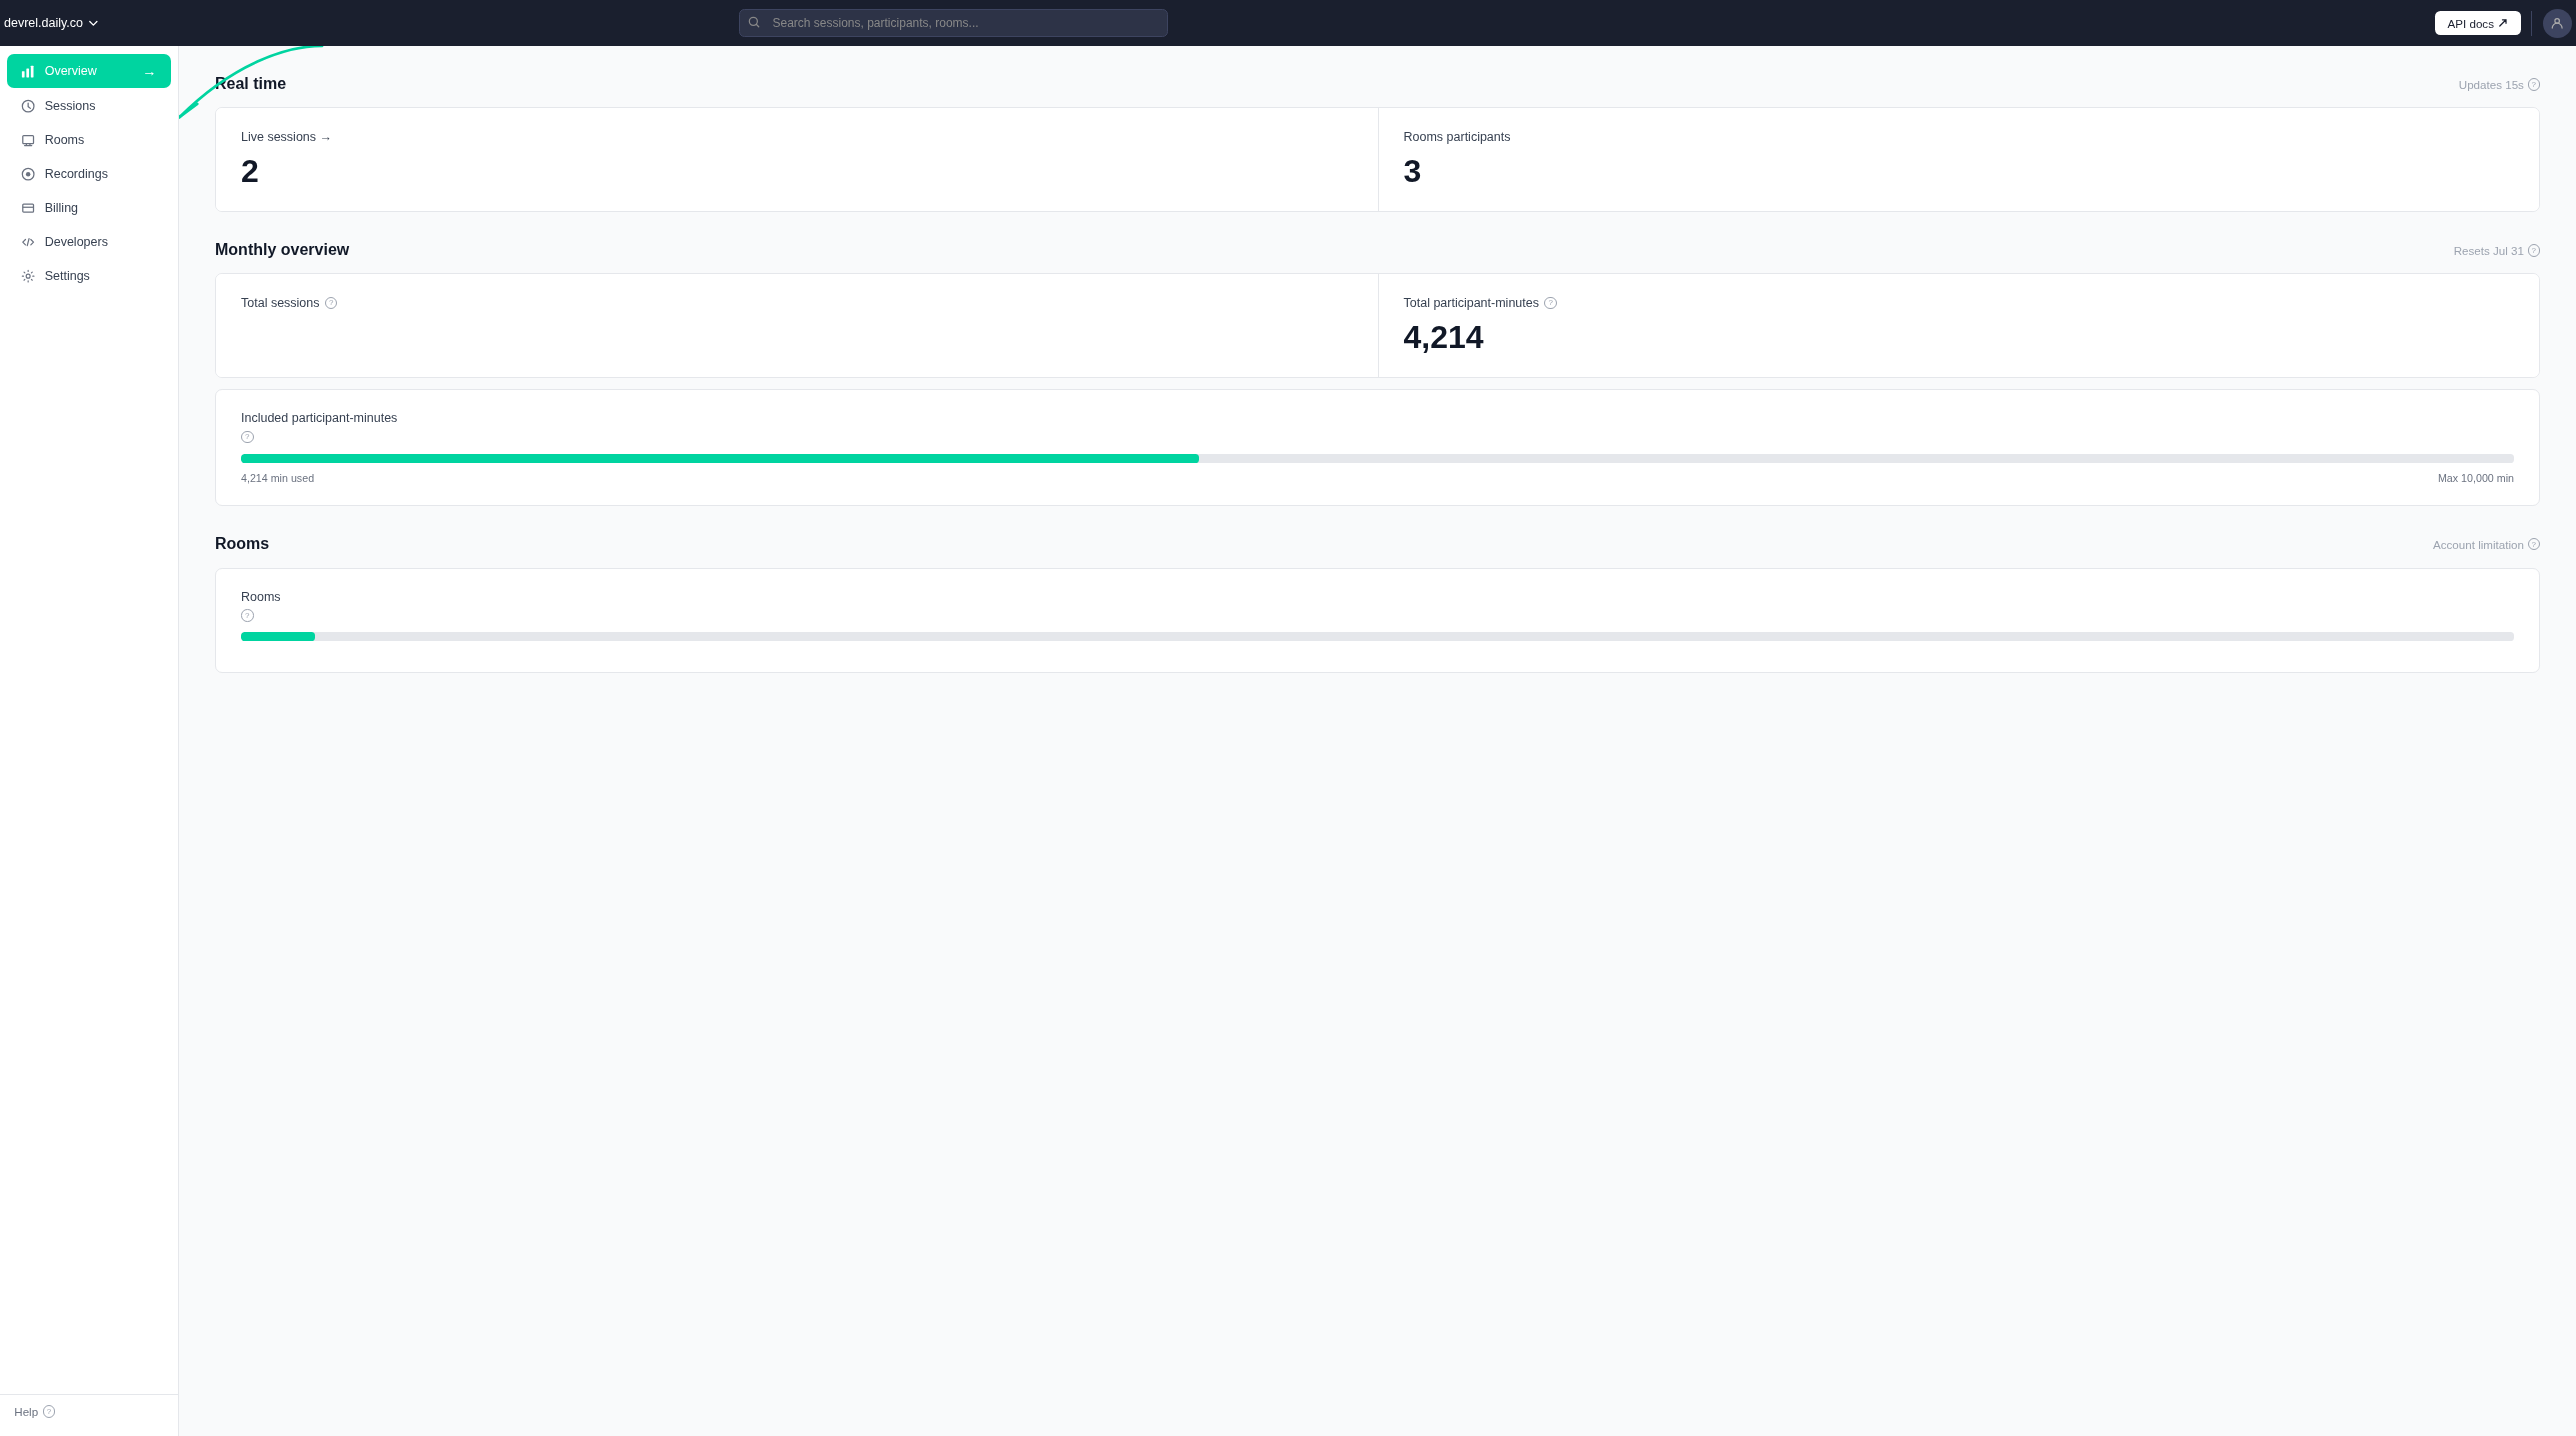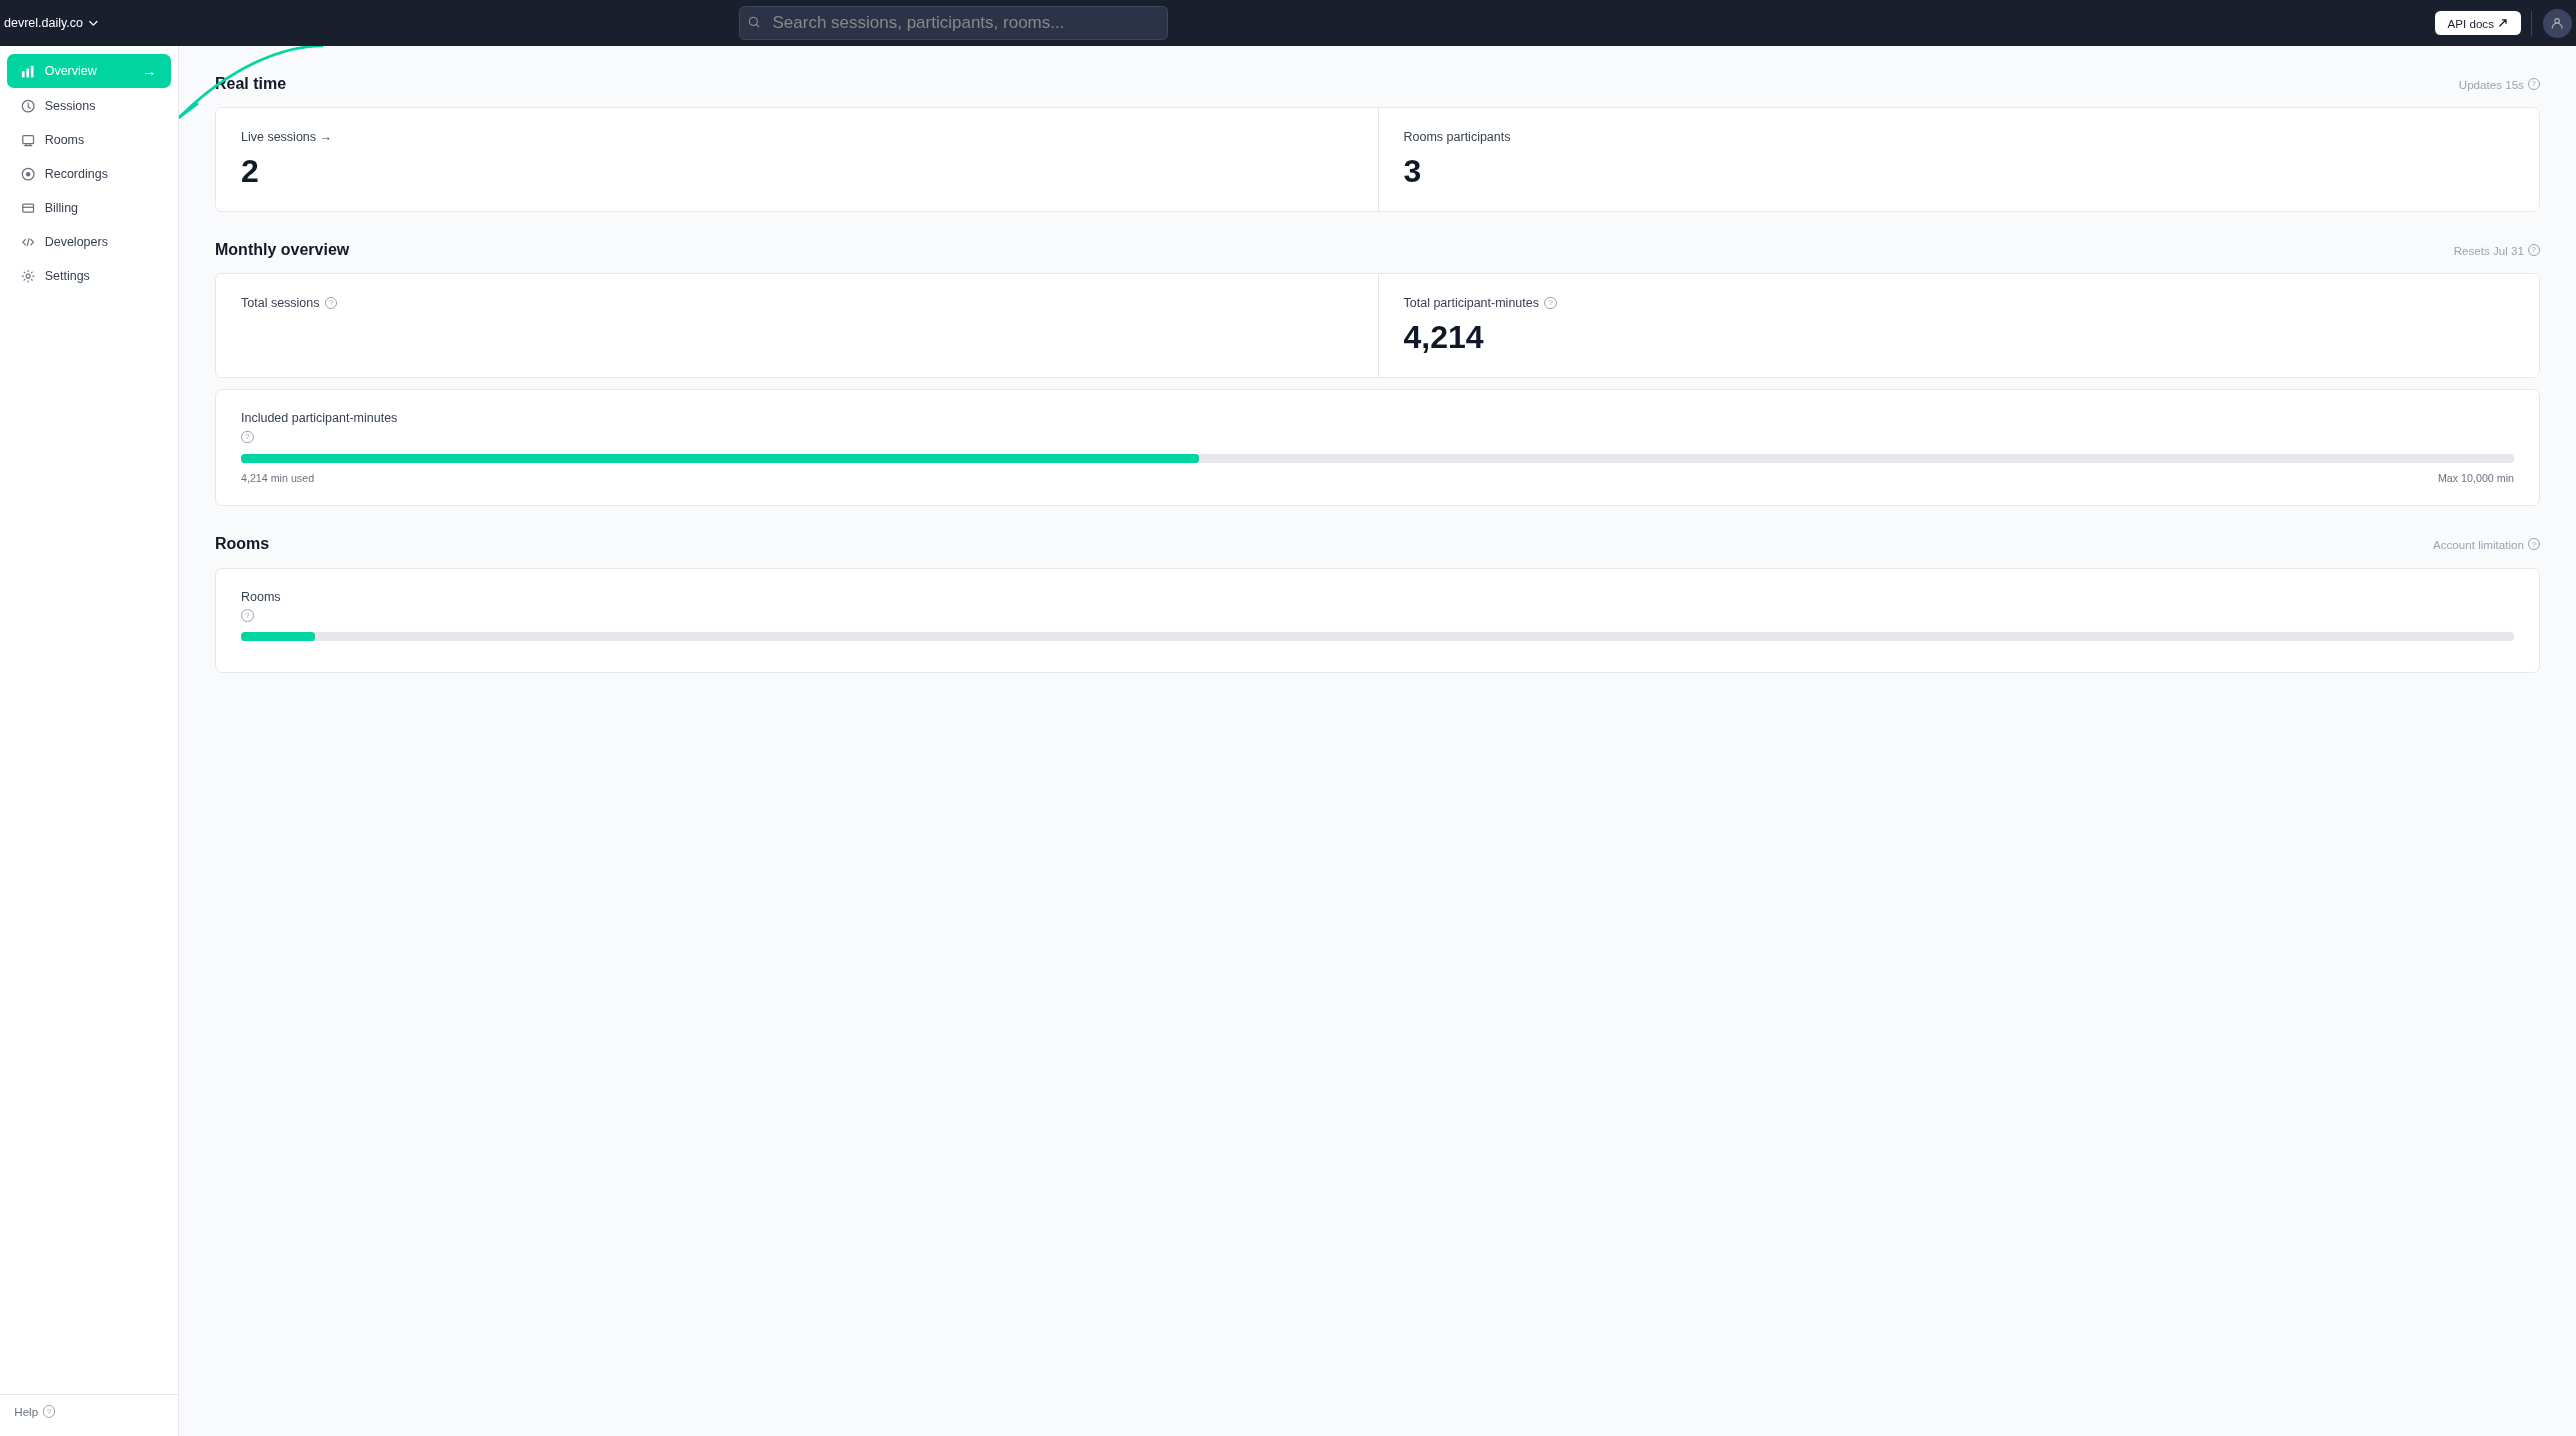--- a/index.html
+++ b/index.html
@@ -33,21 +33,21 @@
       margin: 0 auto;
       position: relative;
     }
     .topnav-search input {
       width: 100%;
       background: #2d3347;
       border: 0.9px solid #3d4460;
       border-radius: 5.4px;
       color: #aaa;
       padding: 6.3px 10.7px 6.3px 32px;
-      font-size: 17px;
+      font-size: 12px;
       outline: none;
     }
     .topnav-search input::placeholder { color: #888; }
     .search-icon-wrap {
       position: absolute;
       left: 9px;
       top: 50%;
       transform: translateY(-50%);
       color: #888;
     }
@@ -159,21 +159,21 @@
     }
     .section-title {
       font-size: 16px;
       font-weight: 600;
       color: #111827;
     }
     .section-meta {
       font-size: 11.6px;
       color: #9ca3af;
       display: flex;
-      align-items: flex-start;
+      align-items: flex-end;
       gap: 3.6px;
     }
 
     
     .cards-row {
       display: grid;
       grid-template-columns: 1fr 1fr;
       border: 0.9px solid #e5e7eb;
       border-radius: 7.1px;
       background: #fff;

